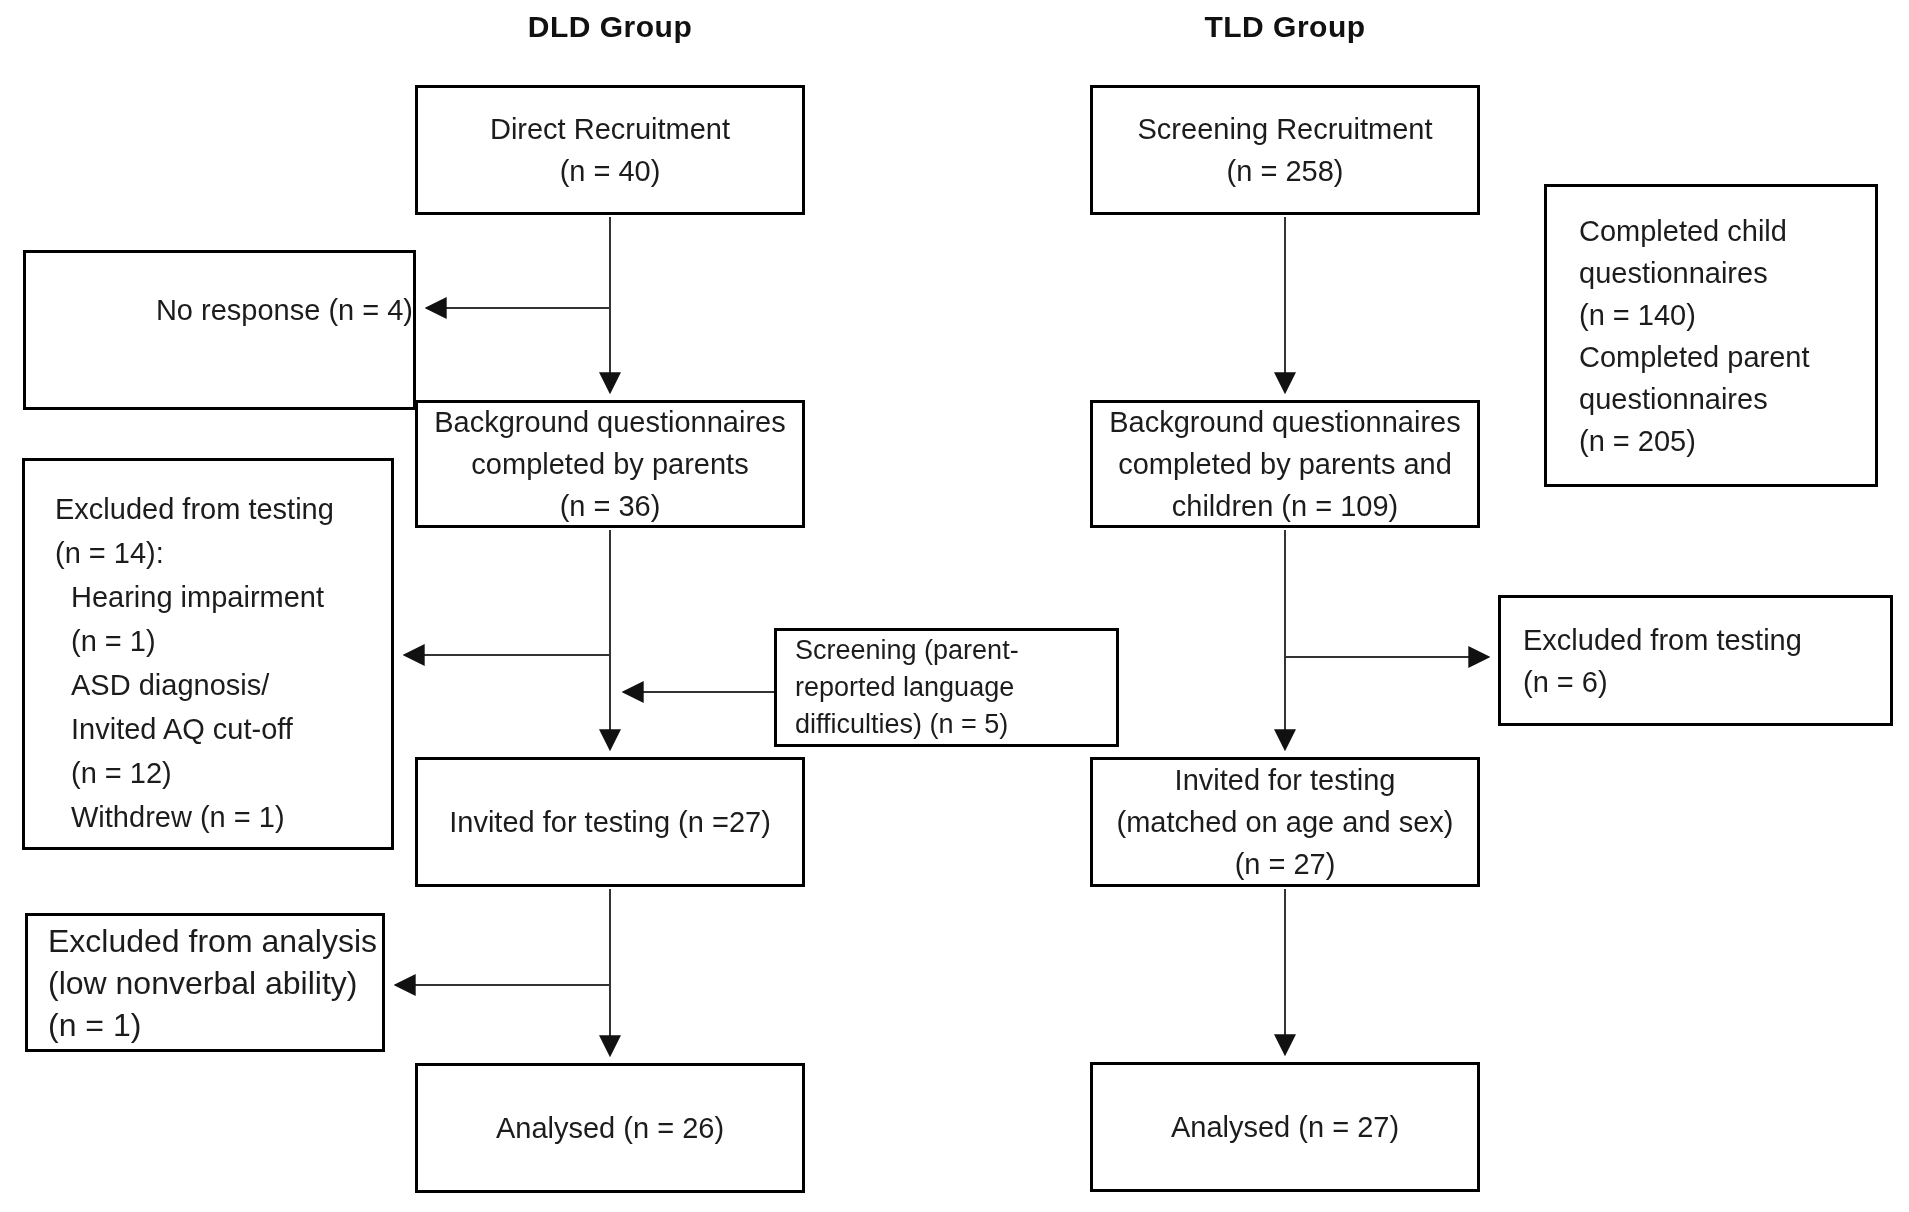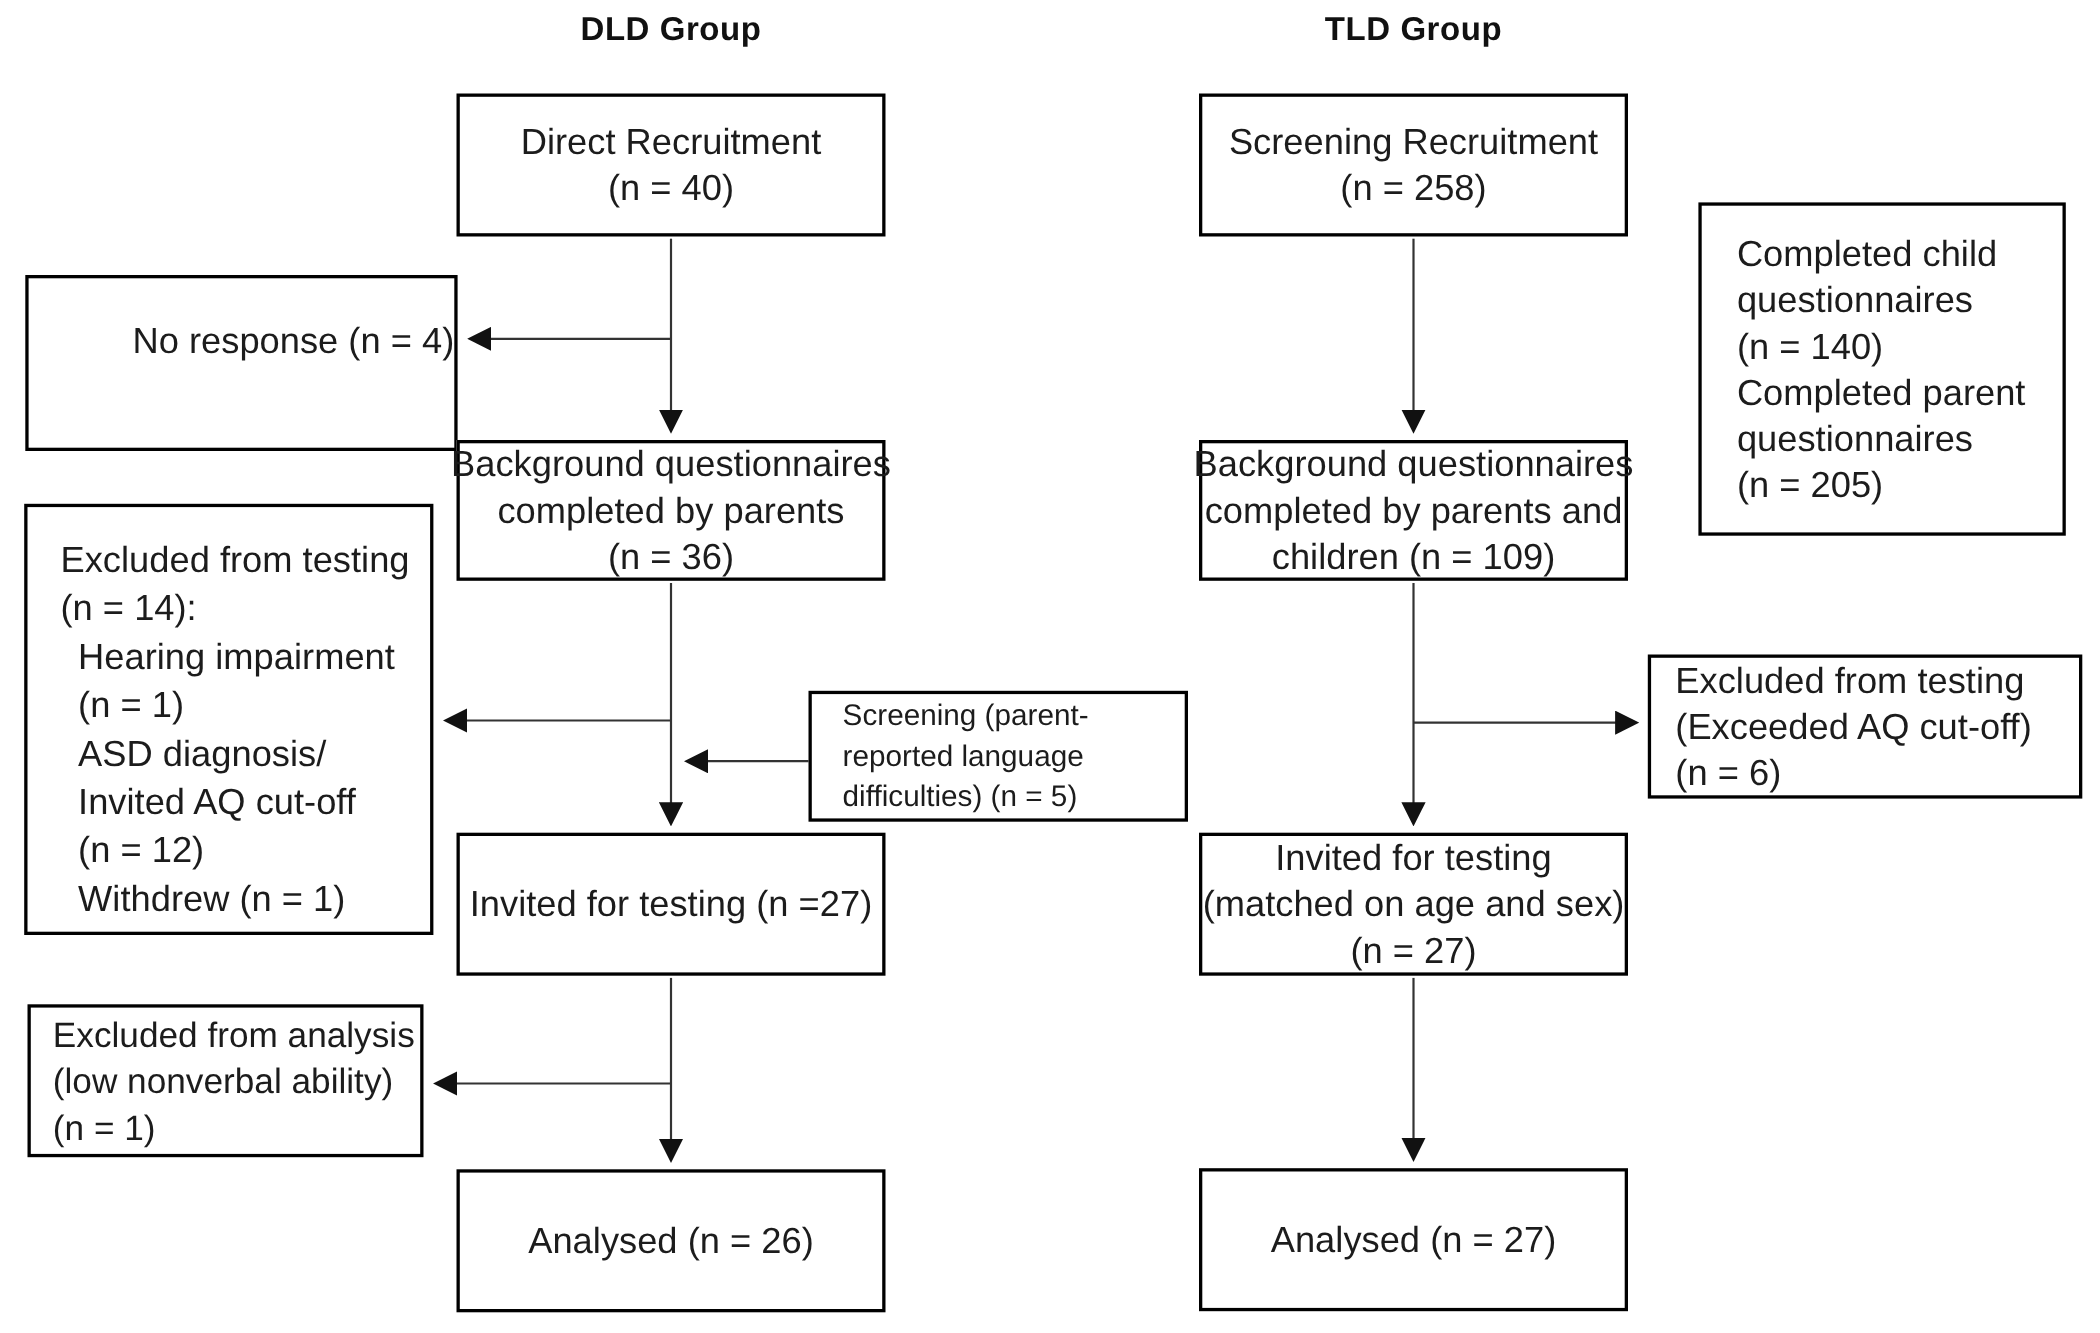--- a/index.html
+++ b/index.html
@@ -17,34 +17,34 @@
     letter-spacing:0.5px;
   }
   #hdr-dld { left:415px; }
   #hdr-tld { left:1090px; }
 
   .connectors { position:absolute; left:0; top:0; pointer-events:none; }
 
   .box {
     position:absolute; background:#ffffff;
     border:3px solid #000;
-    font-size:33px; line-height:42px; color:#1c1c1c;
+    font-size:29px; line-height:42px; color:#1c1c1c;
     display:flex; flex-direction:column; justify-content:center;
     box-sizing:border-box;
   }
   .box.center { align-items:center; text-align:center; }
   .box.left   { align-items:flex-start; text-align:left; }
   .ln { white-space:nowrap; }
   .ind { padding-left:16px; }
 
   #box-direct        { left:415px;  top:85px;   width:390px; height:130px; }
   #box-noresp        { left:23px;   top:250px;  width:393px; height:160px; justify-content:flex-start; padding-top:36px;align-items:flex-end; }
   #box-bg-dld        { left:415px;  top:400px;  width:390px; height:128px; }
   #box-excl-test-dld { left:22px;   top:458px;  width:372px; height:392px; justify-content:flex-start; padding:26px 6px 0 30px; line-height:44px; }
-  #box-screening     { left:735px;  top:628px;  width:345px; height:119px; font-size:27px; line-height:37px; padding-left:28px; }
+  #box-screening     { left:774px;  top:628px;  width:345px; height:119px; font-size:27px; line-height:37px; padding-left:18px; }
   #box-invited-dld   { left:415px;  top:757px;  width:390px; height:130px; }
   #box-excl-analysis { left:25px;   top:913px;  width:360px; height:139px; font-size:32px; line-height:42px; padding-left:20px; }
   #box-analysed-dld  { left:415px;  top:1063px; width:390px; height:130px; }
   #box-screc         { left:1090px; top:85px;   width:390px; height:130px; }
   #box-completed     { left:1544px; top:184px;  width:334px; height:303px; padding-left:32px; }
   #box-bg-tld        { left:1090px; top:400px;  width:390px; height:128px; }
   #box-excl-test-tld { left:1498px; top:595px;  width:395px; height:131px; padding-left:22px; }
   #box-invited-tld   { left:1090px; top:757px;  width:390px; height:130px; }
   #box-analysed-tld  { left:1090px; top:1062px; width:390px; height:130px; }
 </style>
@@ -138,21 +138,20 @@
   </div>
 
   <div class="box center" id="box-bg-tld">
     <div class="ln">Background questionnaires</div>
     <div class="ln">completed by parents and</div>
     <div class="ln">children (n = 109)</div>
   </div>
 
   <div class="box left" id="box-excl-test-tld">
     <div class="ln">Excluded from testing</div>
-    <div class="ln">(Exceeded AQ cut-off)</div>
     <div class="ln">(n = 6)</div>
   </div>
 
   <div class="box center" id="box-invited-tld">
     <div class="ln">Invited for testing</div>
     <div class="ln">(matched on age and sex)</div>
     <div class="ln">(n = 27)</div>
   </div>
 
   <div class="box center" id="box-analysed-tld">

